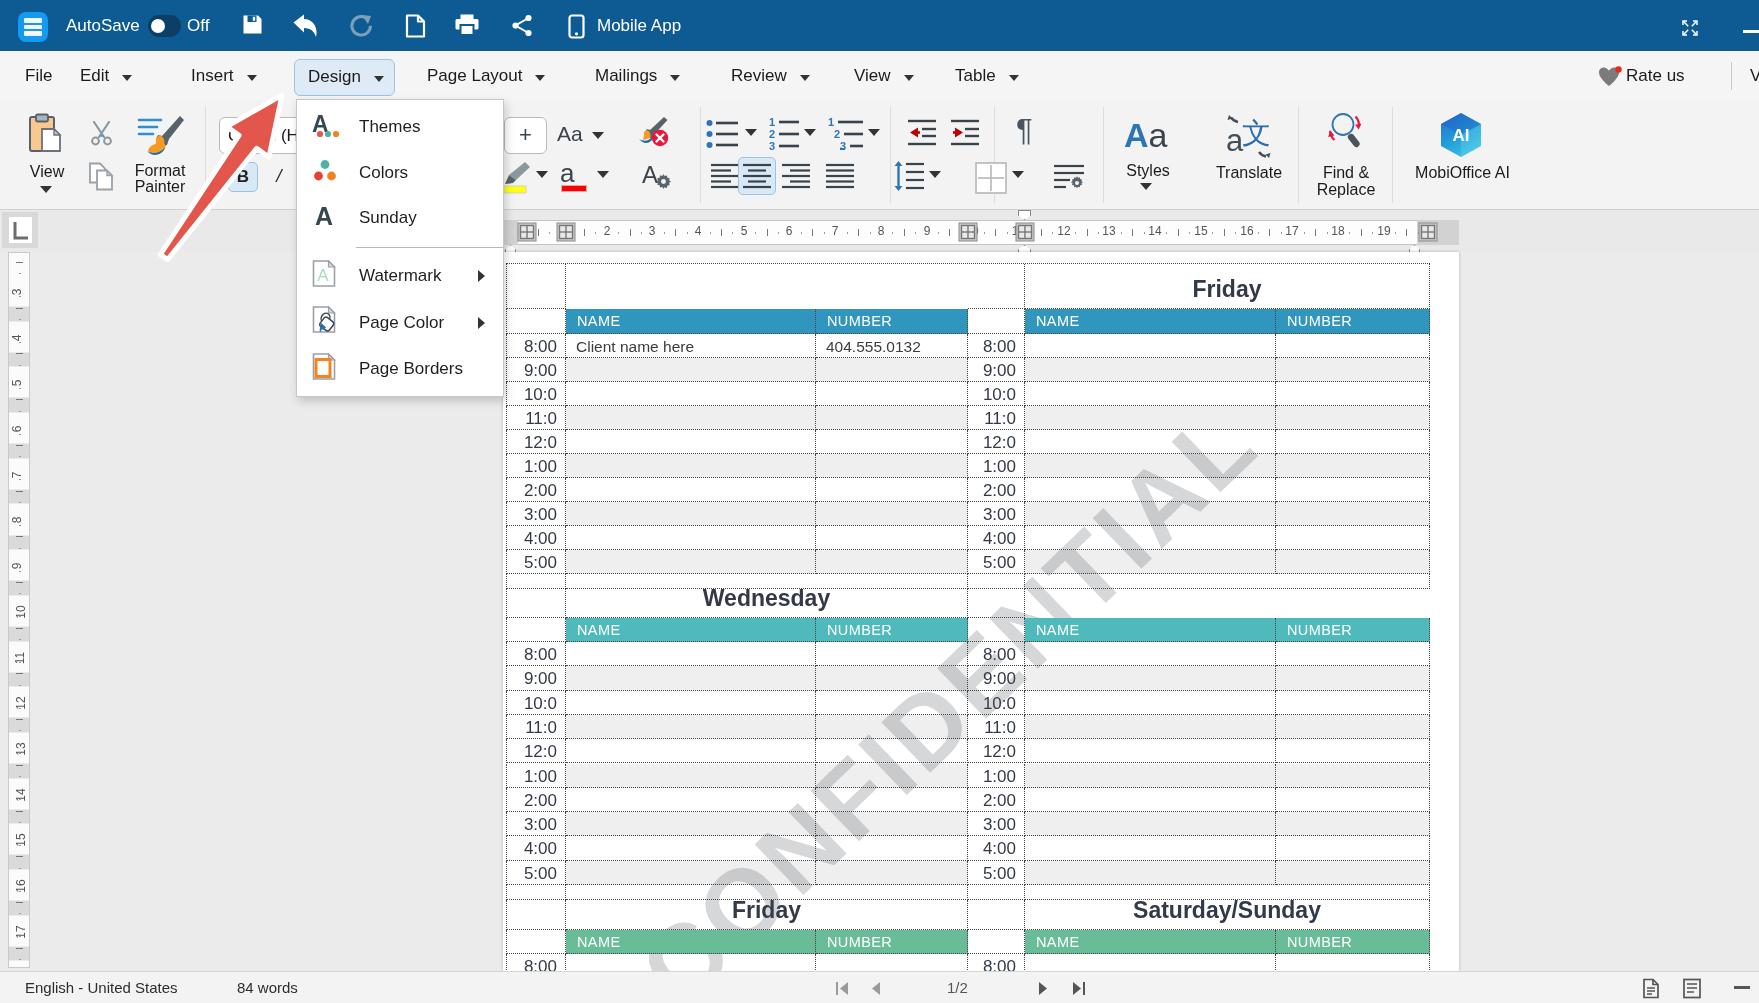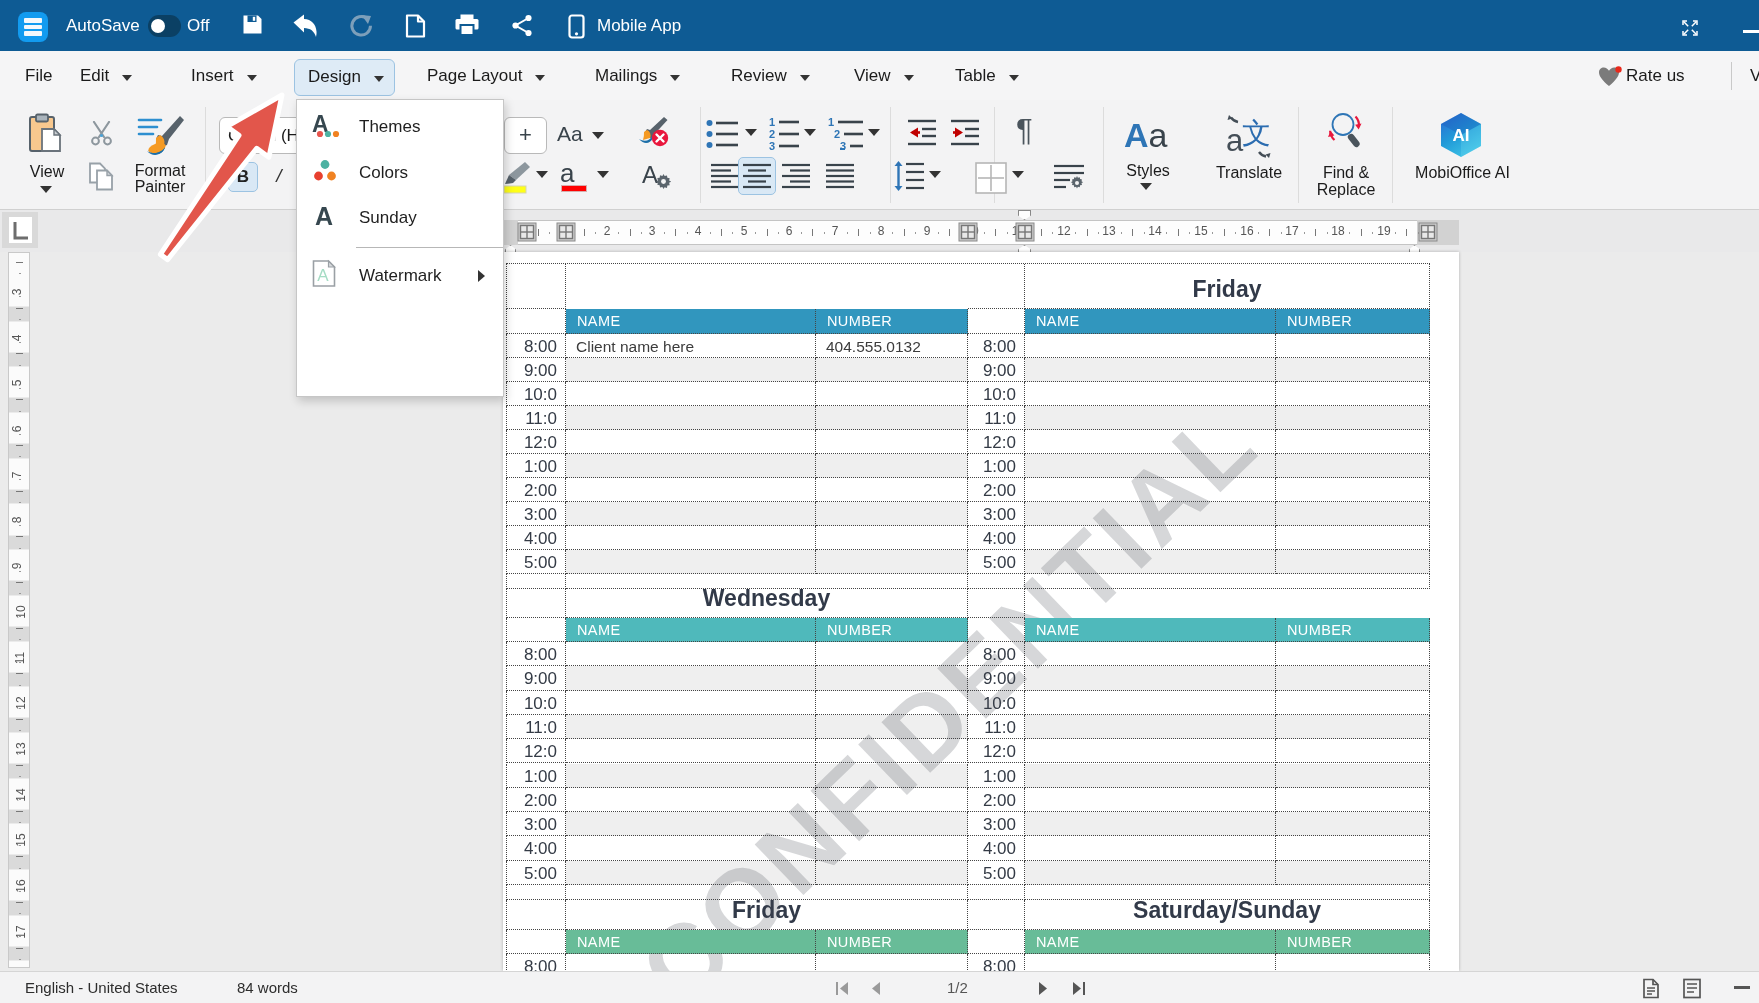--- a/index.html
+++ b/index.html
@@ -852,15 +852,35 @@
  <div id="ddsep"></div>
  <div class="ddi" style="top:153px">
       <span>Watermark</span>
       <i class="ddic"><svg width="24" height="28" viewBox="0 0 24 28">
           <path d="M1.5 1.5 h15 l6 6 v19 h-21z" fill="#fff" stroke="#9aa0a5" stroke-width="1.6"></path>
           <path d="M16.5 1.5 v6 h6z" fill="#d7dadd" stroke="#9aa0a5" stroke-width="1.2"></path>
           <text x="5.2" y="21.5" font-family="Liberation Sans" font-size="17" fill="#a5dcc4">A</text>
         </svg></i>
       <i class="ddarr"></i>
     </div>
+ <div class="ddi" style="top:200px">
+      <span>Page Color</span>
+      <i class="ddic"><svg width="26" height="30" viewBox="0 0 26 30">
+          <path d="M1.5 1.5 h15 l6 6 v19 h-21z" fill="#fff" stroke="#9aa0a5" stroke-width="1.6"></path>
+          <path d="M16.5 1.5 v6 h6z" fill="#d7dadd" stroke="#9aa0a5" stroke-width="1.2"></path>
+          <ellipse cx="13.5" cy="12.5" rx="4.2" ry="5" fill="#fff" stroke="#3b4754" stroke-width="1.5" transform="rotate(28 13.5 12.5)"></ellipse>
+          <rect x="9" y="13" width="11.5" height="11" rx="2.5" fill="#fff" stroke="#3b4754" stroke-width="1.5" transform="rotate(38 14.7 18.5)"></rect>
+          <path d="M9.2 17.5 l4.8 4.2 c-1.5 2.5 -4 3 -6 1.2 z" fill="#2a6fae"></path>
+          <path d="M8.3 27 c-1.2 -2 -0.5 -5.5 1 -8.5 l2.2 1.8 c-1.2 2.6 -2.4 5 -3.2 6.7z" fill="#2a6fae"></path>
+        </svg></i>
+      <i class="ddarr"></i>
+    </div>
+ <div class="ddi" style="top:246px">
+      <span>Page Borders</span>
+      <i class="ddic"><svg width="24" height="28" viewBox="0 0 24 28">
+          <path d="M1.5 1.5 h15 l6 6 v19 h-21z" fill="#fff" stroke="#9aa0a5" stroke-width="1.6"></path>
+          <path d="M16.5 1.5 v6 h6z" fill="#d7dadd" stroke="#9aa0a5" stroke-width="1.2"></path>
+          <rect x="4" y="7" width="14" height="17" fill="#fff" stroke="#f5831f" stroke-width="3"></rect>
+        </svg></i>
+    </div>
 </div>
 <svg id="redarrow" width="330" height="290" viewBox="0 0 330 290" style="left:130px;top:85px">
 <path d="M30.4 169.4 L109.0 50.4 L96.8 41.6 L152.0 10.0 L138.9 72.2 L126.7 63.4 L37.6 174.6z" fill="#e2564b" stroke="#fff" stroke-width="5" stroke-linejoin="round" transform="translate(0,0)"></path>
 </svg>
 </body></html>

